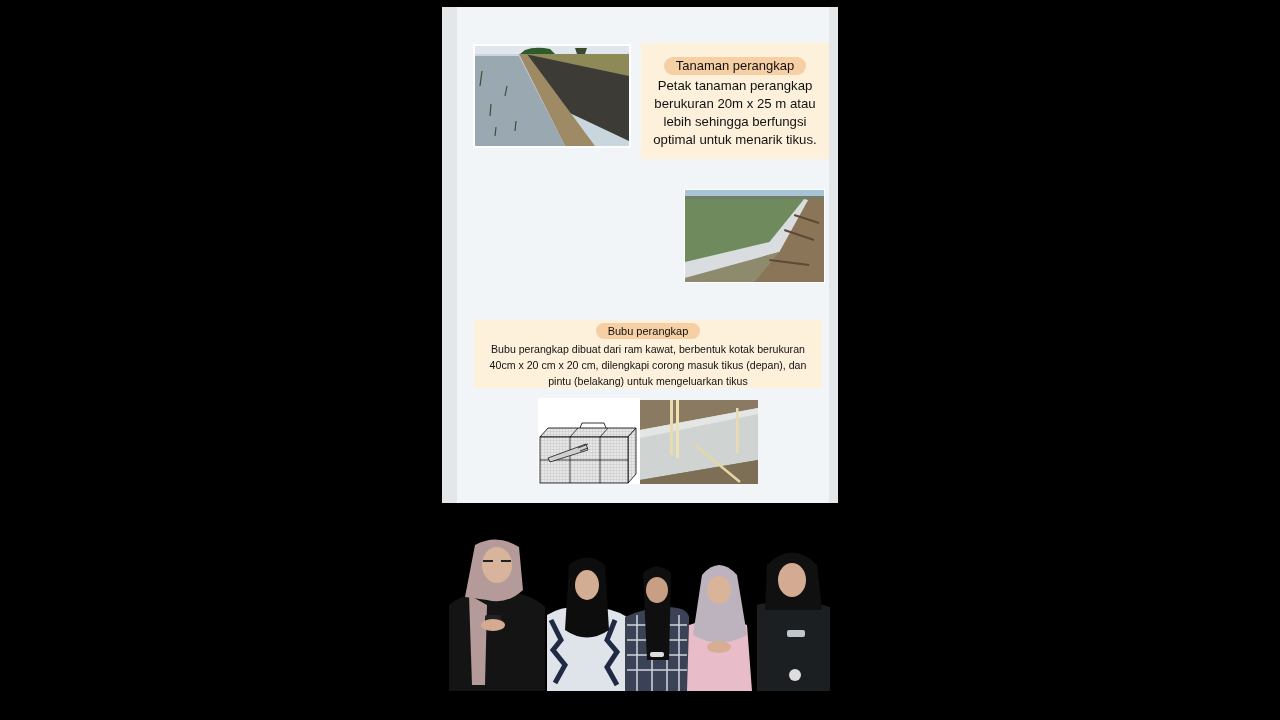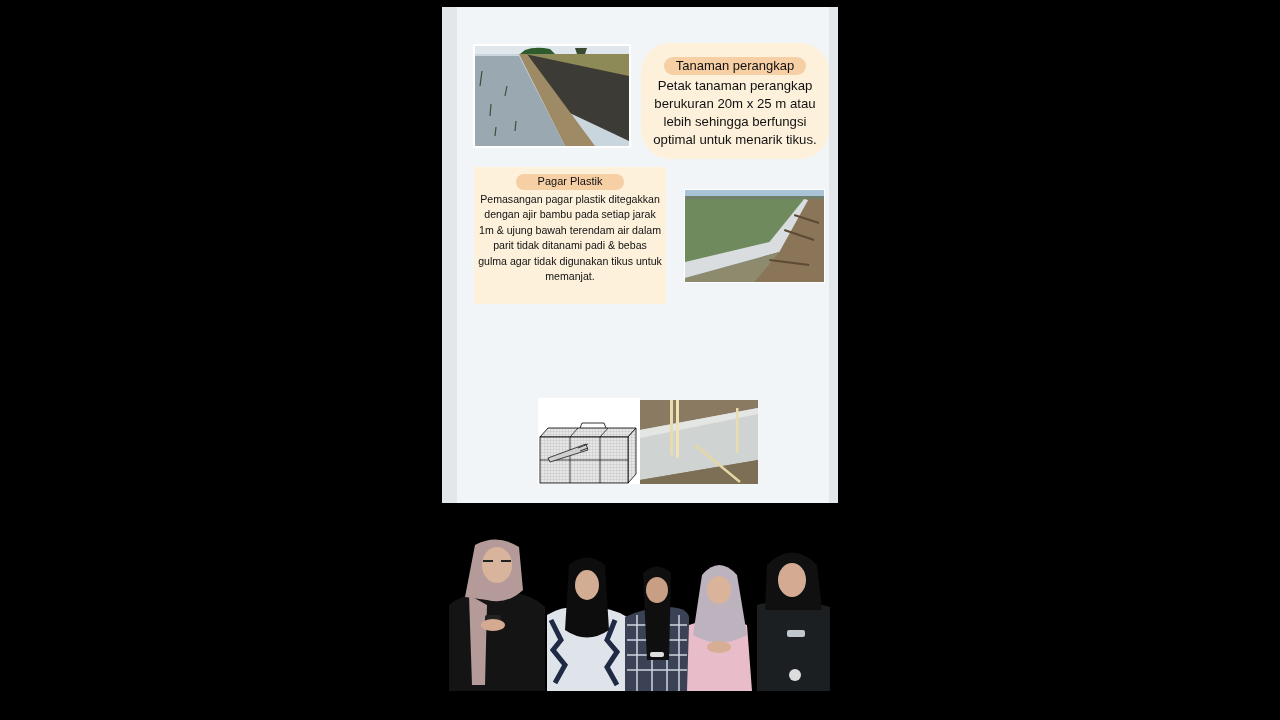--- a/index.html
+++ b/index.html
@@ -15,21 +15,21 @@
   .strip-right { position: absolute; right: 0; top: 0; width: 9px; height: 100%; background: #e3e7ea; }
   .card {
     position: absolute; background: #fdf1dc; color: #111; text-align: center;
   }
   .pill {
     display: inline-block; background: #f6cfa5; border-radius: 10px; padding: 1px 22px; margin-bottom: 2px;
   }
   .photo { position: absolute; background: #fff; padding: 2px; box-sizing: border-box; overflow: hidden; }
   .photo svg { display: block; width: 100%; height: 100%; }
 
-  #card1 { left: 199px; top: 36px; width: 188px; height: 116px; font-size: 13.2px; line-height: 18px; padding-top: 14px; box-sizing: border-box; border-radius: 29px; }
+  #card1 { left: 199px; top: 36px; width: 188px; height: 116px; font-size: 13.2px; line-height: 18px; padding-top: 14px; box-sizing: border-box; }
   #card1 .pill { font-size: 13px; padding: 0 12px; }
   #card2 { left: 32px; top: 160px; width: 192px; height: 137px; font-size: 10.6px; line-height: 15.5px; padding-top: 7px; box-sizing: border-box; }
   #card2 .pill { font-size: 11px; padding: 0 22px; }
   #card3 { left: 32px; top: 313px; width: 348px; height: 68px; font-size: 10.6px; line-height: 16px; padding-top: 3px; box-sizing: border-box; }
   #card3 .pill { font-size: 11px; padding: 0 12px; }
 
   #photo1 { left: 31px; top: 37px; width: 158px; height: 104px; }
   #photo2 { left: 242px; top: 182px; width: 141px; height: 94px; padding: 1px; }
   #photo3 { left: 96px; top: 391px; width: 102px; height: 86px; padding: 0; }
   #photo4 { left: 198px; top: 393px; width: 118px; height: 84px; padding: 0; }
@@ -58,37 +58,37 @@
       <path d="M0 10 L44 10 L90 100 L0 100 Z" fill="#9aa8b1"></path>
       <path d="M5 40 l2 -15 M15 70 l1 -12 M30 50 l2 -10 M40 85 l1 -10 M20 90 l1 -9" stroke="#3c4f38" stroke-width="1.2"></path>
     </svg>
   </div>
 
   <div class="card" id="card1">
     <div class="pill">Tanaman perangkap</div>
     <div>Petak tanaman perangkap berukuran 20m x 25 m atau lebih sehingga berfungsi optimal untuk menarik tikus.</div>
   </div>
 
-  <div class="card" id="card2">
-    <div class="pill">Pagar Plastik</div>
-    <div style="padding:0 4px;">Pemasangan pagar plastik ditegakkan dengan ajir bambu pada setiap jarak 1m &amp; ujung bawah terendam air dalam parit tidak ditanami padi &amp; bebas gulma agar tidak digunakan tikus untuk memanjat.</div>
-  </div>
 
   <div class="photo" id="photo2">
     <svg viewBox="0 0 140 92" preserveAspectRatio="none">
       <rect width="140" height="92" fill="#a9c3d6"></rect>
       <rect y="6" width="140" height="3" fill="#6f7f6a"></rect>
       <path d="M0 9 L120 9 L90 55 L0 75 Z" fill="#6f8a5c"></path>
       <path d="M120 9 L140 9 L140 92 L60 92 Z" fill="#8b7558"></path>
       <path d="M0 72 L85 52 L120 9 L124 10 L95 62 L0 88 Z" fill="#d9dde0"></path>
       <path d="M0 88 L95 62 L70 92 L0 92 Z" fill="#8d8a6e"></path>
       <path d="M100 40 l30 10 M85 70 l40 5 M110 25 l25 8" stroke="#5c4a35" stroke-width="2"></path>
     </svg>
   </div>
 
+  <div class="card" id="card3">
+    <div class="pill">Bubu perangkap</div>
+    <div style="padding:0 10px;">Bubu perangkap dibuat dari ram kawat, berbentuk kotak berukuran 40cm x 20 cm x 20 cm, dilengkapi corong masuk tikus (depan), dan pintu (belakang) untuk mengeluarkan tikus</div>
+  </div>
 
   <div class="photo" id="photo3">
     <svg viewBox="0 0 102 86" preserveAspectRatio="none">
       <rect width="102" height="86" fill="#ffffff"></rect>
       <defs>
         <pattern id="mesh" width="3" height="3" patternUnits="userSpaceOnUse">
           <rect width="3" height="3" fill="#e6e6e6"></rect>
           <path d="M0 0 L3 0 M0 0 L0 3" stroke="#b5b5b5" stroke-width="0.6"></path>
         </pattern>
       </defs>

